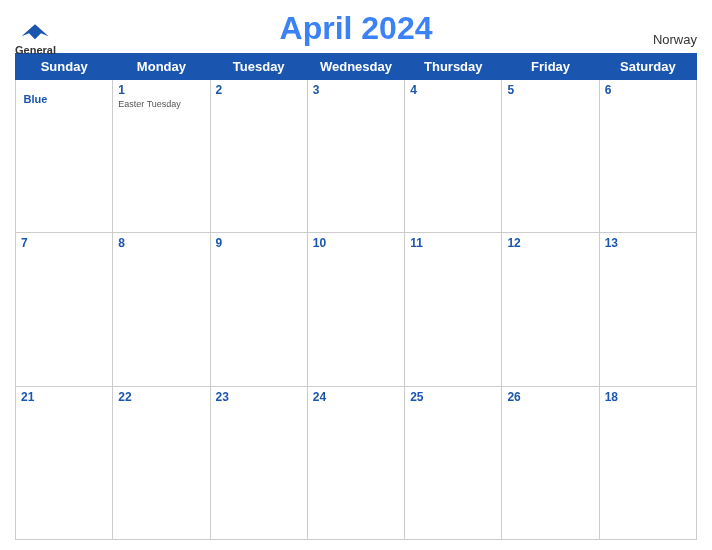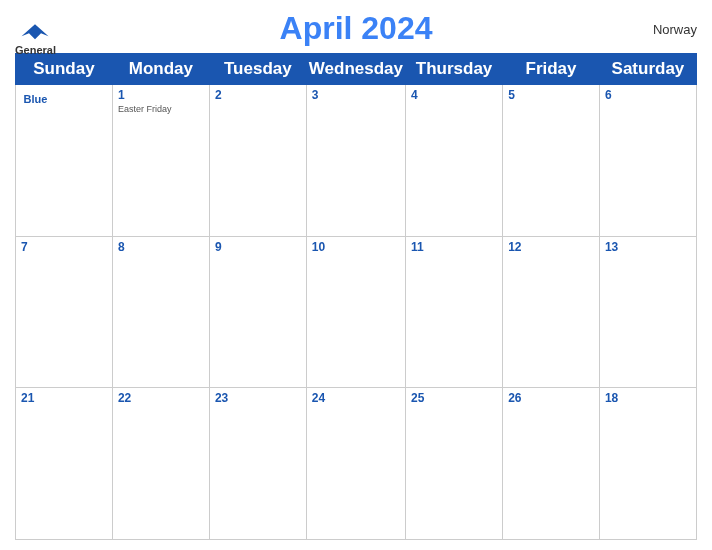--- a/index.html
+++ b/index.html
@@ -52,33 +52,33 @@
     }
     .title {
       font-size: 32px;
       font-weight: bold;
       color: #3b82f6;
       text-align: center;
     }
     .country {
       position: absolute;
       right: 0;
-      top: 12px;
+      top: 22px;
       font-size: 13px;
       color: #333;
     }
     .calendar-table {
       width: 100%;
       border-collapse: collapse;
       flex: 1;
     }
     .calendar-table thead tr th {
       background-color: #1a56b0;
       color: white;
-      font-size: 17px;
+      font-size: 13px;
       font-weight: bold;
       text-align: center;
       padding: 5px 2px;
       border: 1px solid #1a56b0;
     }
     .calendar-table tbody tr td {
       border: 1px solid #ccc;
       vertical-align: top;
       padding: 3px 5px;
       width: calc(100% / 7);
@@ -124,21 +124,21 @@
         <th>Thursday</th>
         <th>Friday</th>
         <th>Saturday</th>
       </tr>
     </thead>
     <tbody id="calendar-body">
     <tr>
           <td></td>
           <td>
             <span class="day-number">1</span>
-            <span class="holiday-label">Easter Friday</span>
+            <span class="holiday-label">Easter Tuesday</span>
           </td>
           <td>
             <span class="day-number">2</span>
           </td>
           <td>
             <span class="day-number">3</span>
           </td>
           <td>
             <span class="day-number">4</span>
           </td>

